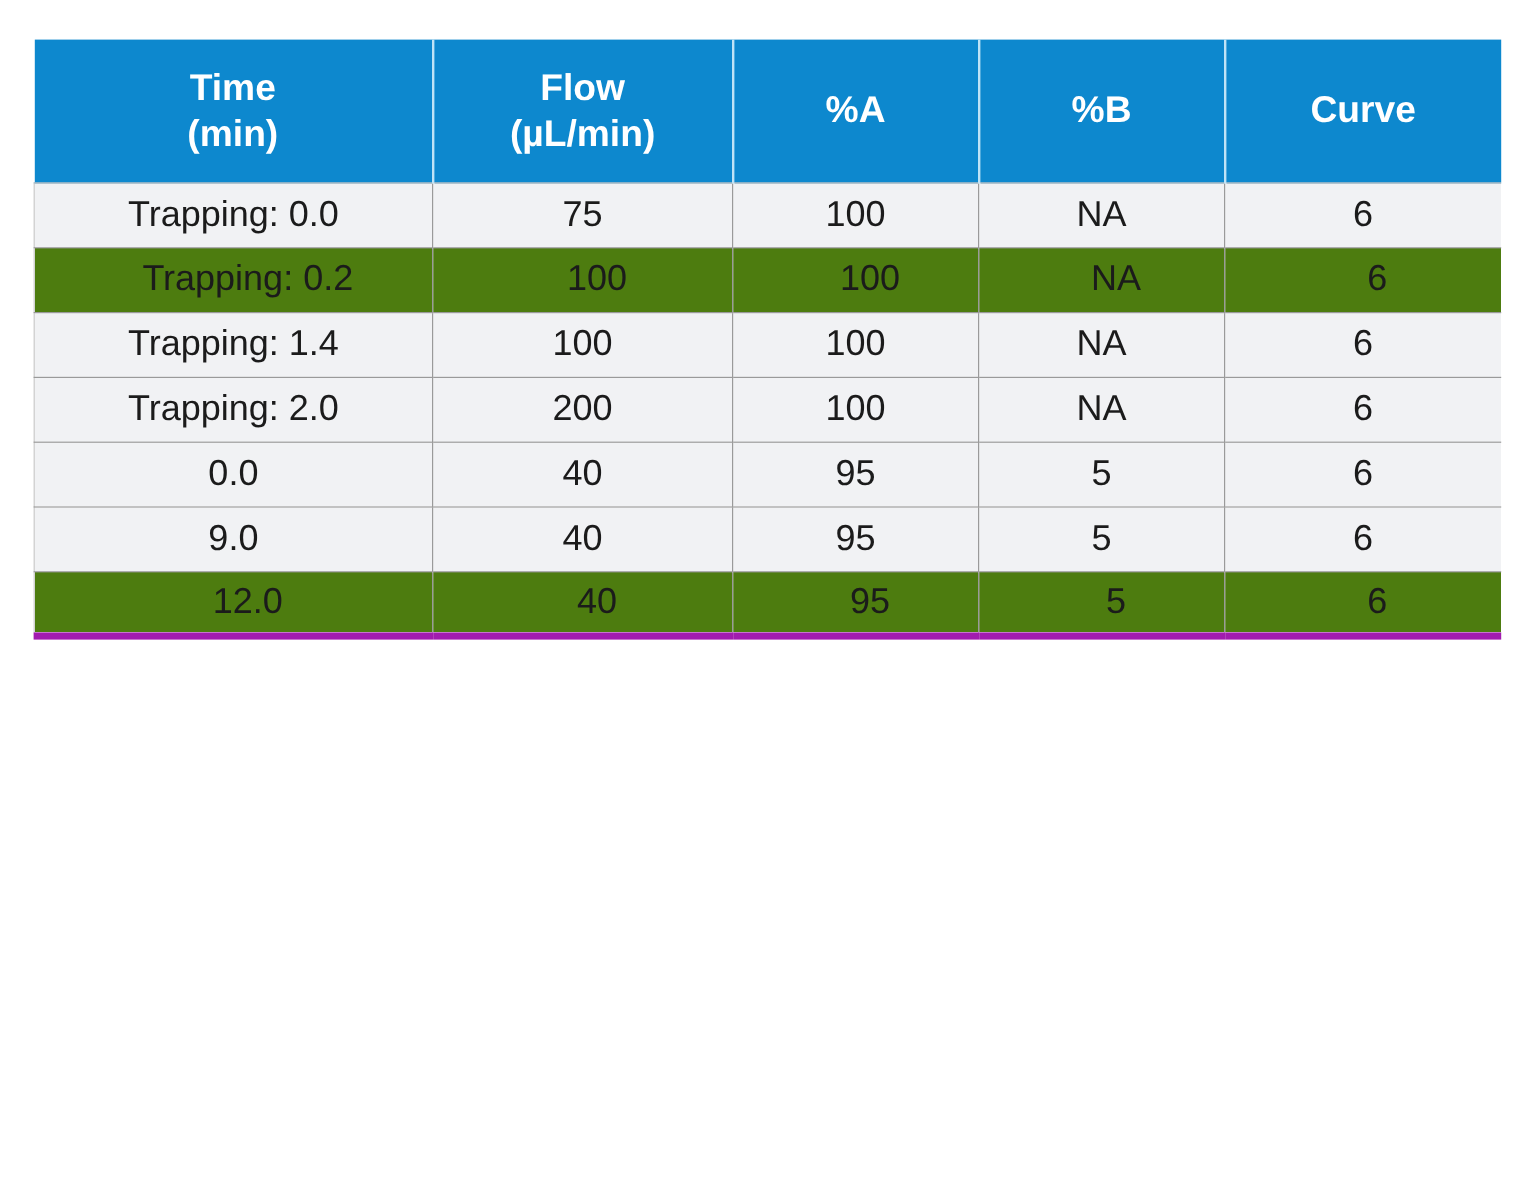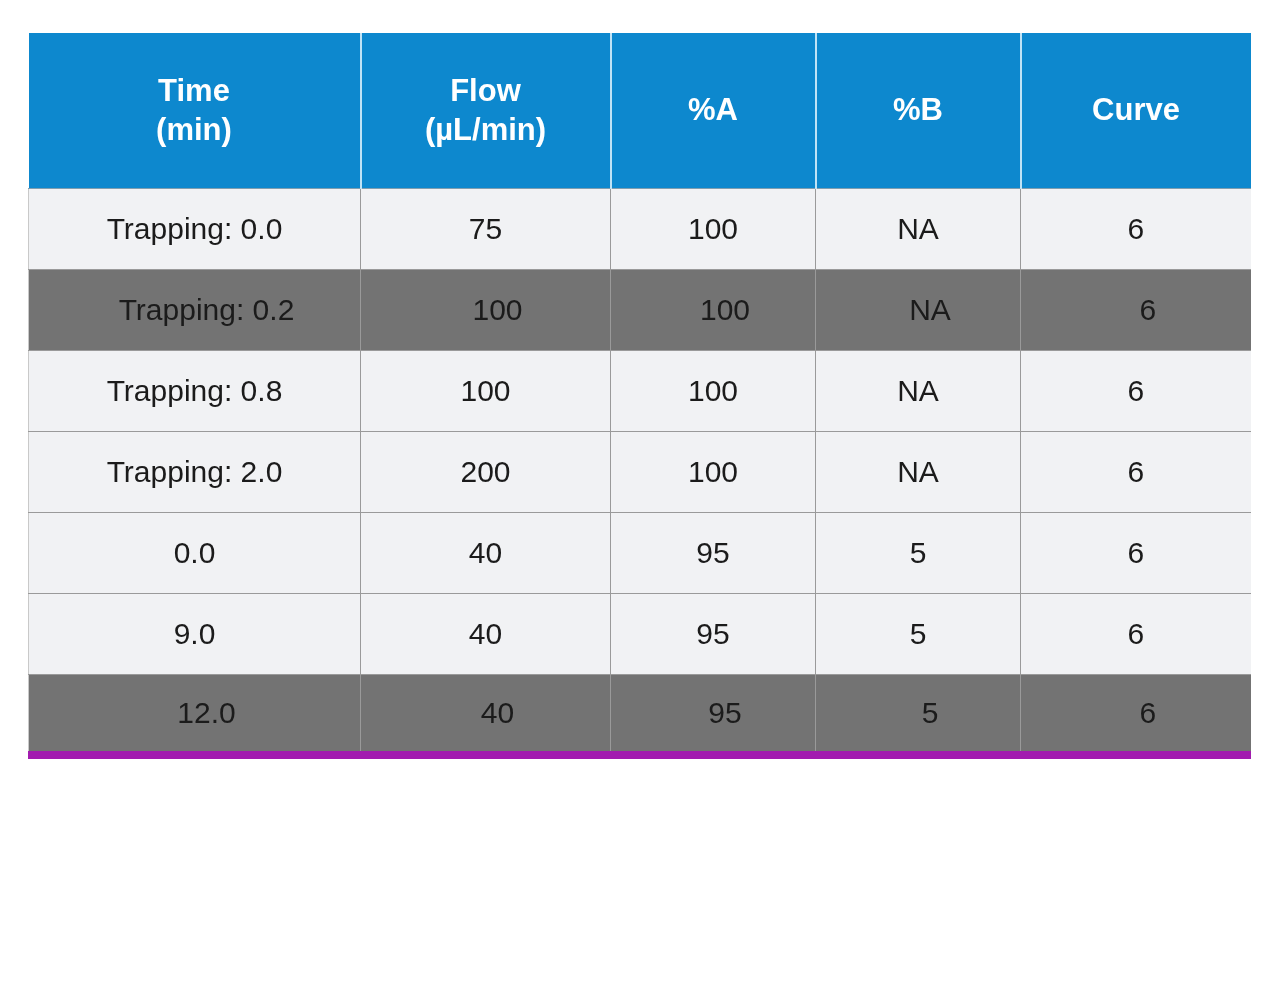--- a/index.html
+++ b/index.html
@@ -29,60 +29,60 @@
   }
 
   
   col.c-time  { width: 332px; }
   col.c-flow  { width: 250px; }
   col.c-a     { width: 205px; }
   col.c-b     { width: 205px; }
   col.c-curve { width: 230px; }
 
   
-  thead tr { height: 155px; }
+  thead tr { height: 119px; }
 
   th.hcell {
     background: #0d88ce;
     color: #ffffff;
     font-size: 31px;
     font-weight: bold;
     text-align: center;
     vertical-align: middle;
     line-height: 1.28;
     padding: 0 6px;
     border-right: 2px solid #bfe3f6;
     border-bottom: 1px solid #7f9eb0;
   }
   th.hcell:last-child { border-right: none; }
 
   th.hcell .hline { display: block; }
 
   
-  tbody tr { height: 81px; }
+  tbody tr { height: 54px; }
   tbody tr.row-alt td { background: #f1f2f4; }
-  tbody tr.row-plain td { background: #737373; padding-left: 32px; }
+  tbody tr.row-plain td { background: #4d7c0f; padding-left: 32px; }
 
   td.dcell {
     font-size: 30px;
     color: #1b1b1b;
     text-align: center;
     vertical-align: middle;
     padding: 0 8px;
     border-right: 1px solid #9a9a9a;
     border-bottom: 1px solid #9a9a9a;
     white-space: nowrap;
     overflow: hidden;
   }
   td.dcell:last-child { border-right: none; }
 
   
   tbody td.first-col { border-left: 1px solid #c9c9c9; }
   tbody td.last-col  { border-right: 1px solid #c9c9c9; }
-  tbody tr:last-child td { border-bottom: 8px solid #a21caf; margin-left: 17px; }
+  tbody tr:last-child td { border-bottom: 6px solid #a21caf; margin-left: 17px; }
 </style>
 </head>
 <body>
 
 <div id="gradient-table-wrap">
   <table class="gradient-table">
     <colgroup>
       <col class="c-time">
       <col class="c-flow">
       <col class="c-a">
@@ -119,21 +119,21 @@
           <td class="dcell last-col">6</td>
         </tr>
         <tr class="row-plain">
           <td class="dcell first-col">Trapping: 0.2</td>
           <td class="dcell">100</td>
           <td class="dcell">100</td>
           <td class="dcell">NA</td>
           <td class="dcell last-col">6</td>
         </tr>
         <tr class="row-alt">
-          <td class="dcell first-col">Trapping: 0.8</td>
+          <td class="dcell first-col">Trapping: 1.4</td>
           <td class="dcell">100</td>
           <td class="dcell">100</td>
           <td class="dcell">NA</td>
           <td class="dcell last-col">6</td>
         </tr>
         <tr class="row-alt">
           <td class="dcell first-col">Trapping: 2.0</td>
           <td class="dcell">200</td>
           <td class="dcell">100</td>
           <td class="dcell">NA</td>

